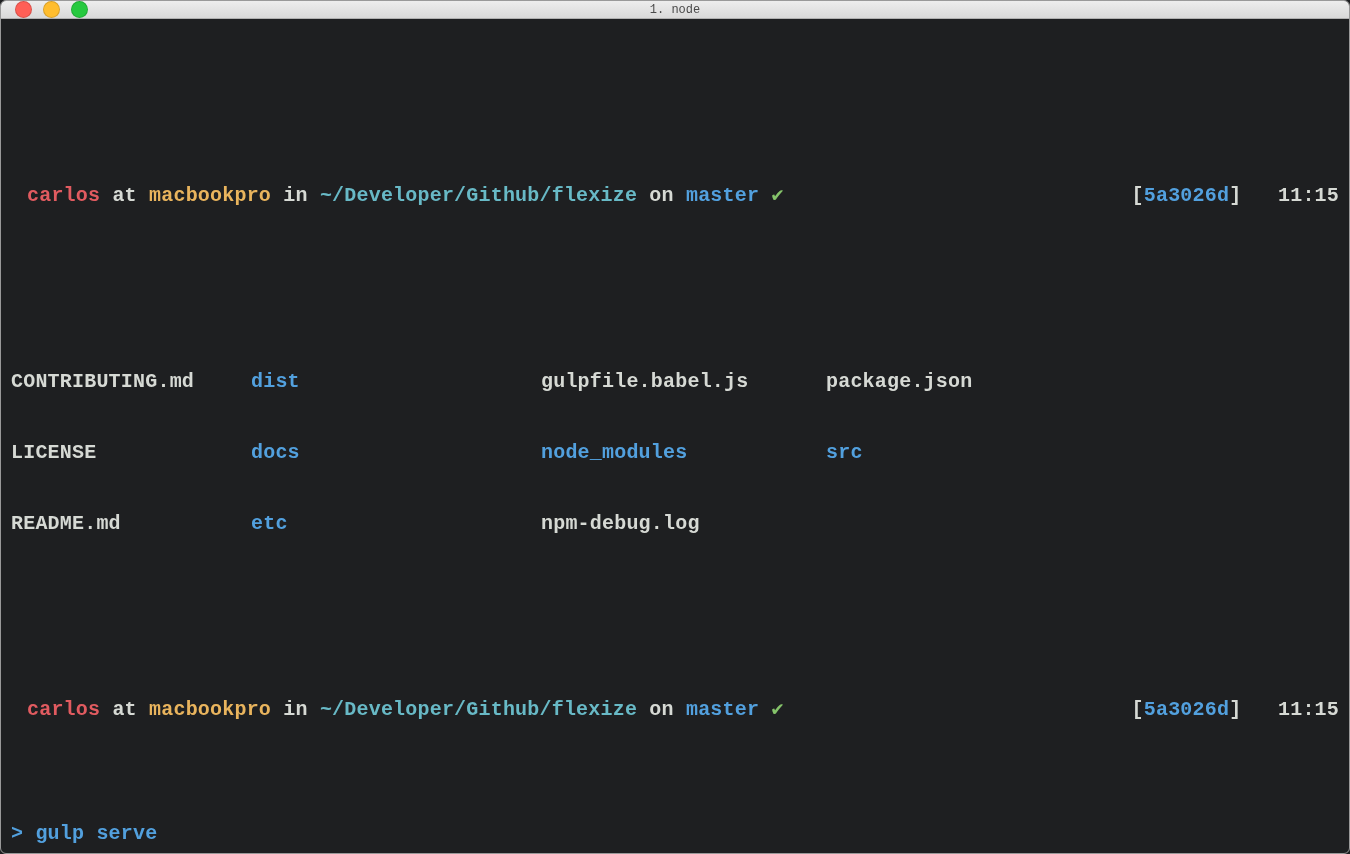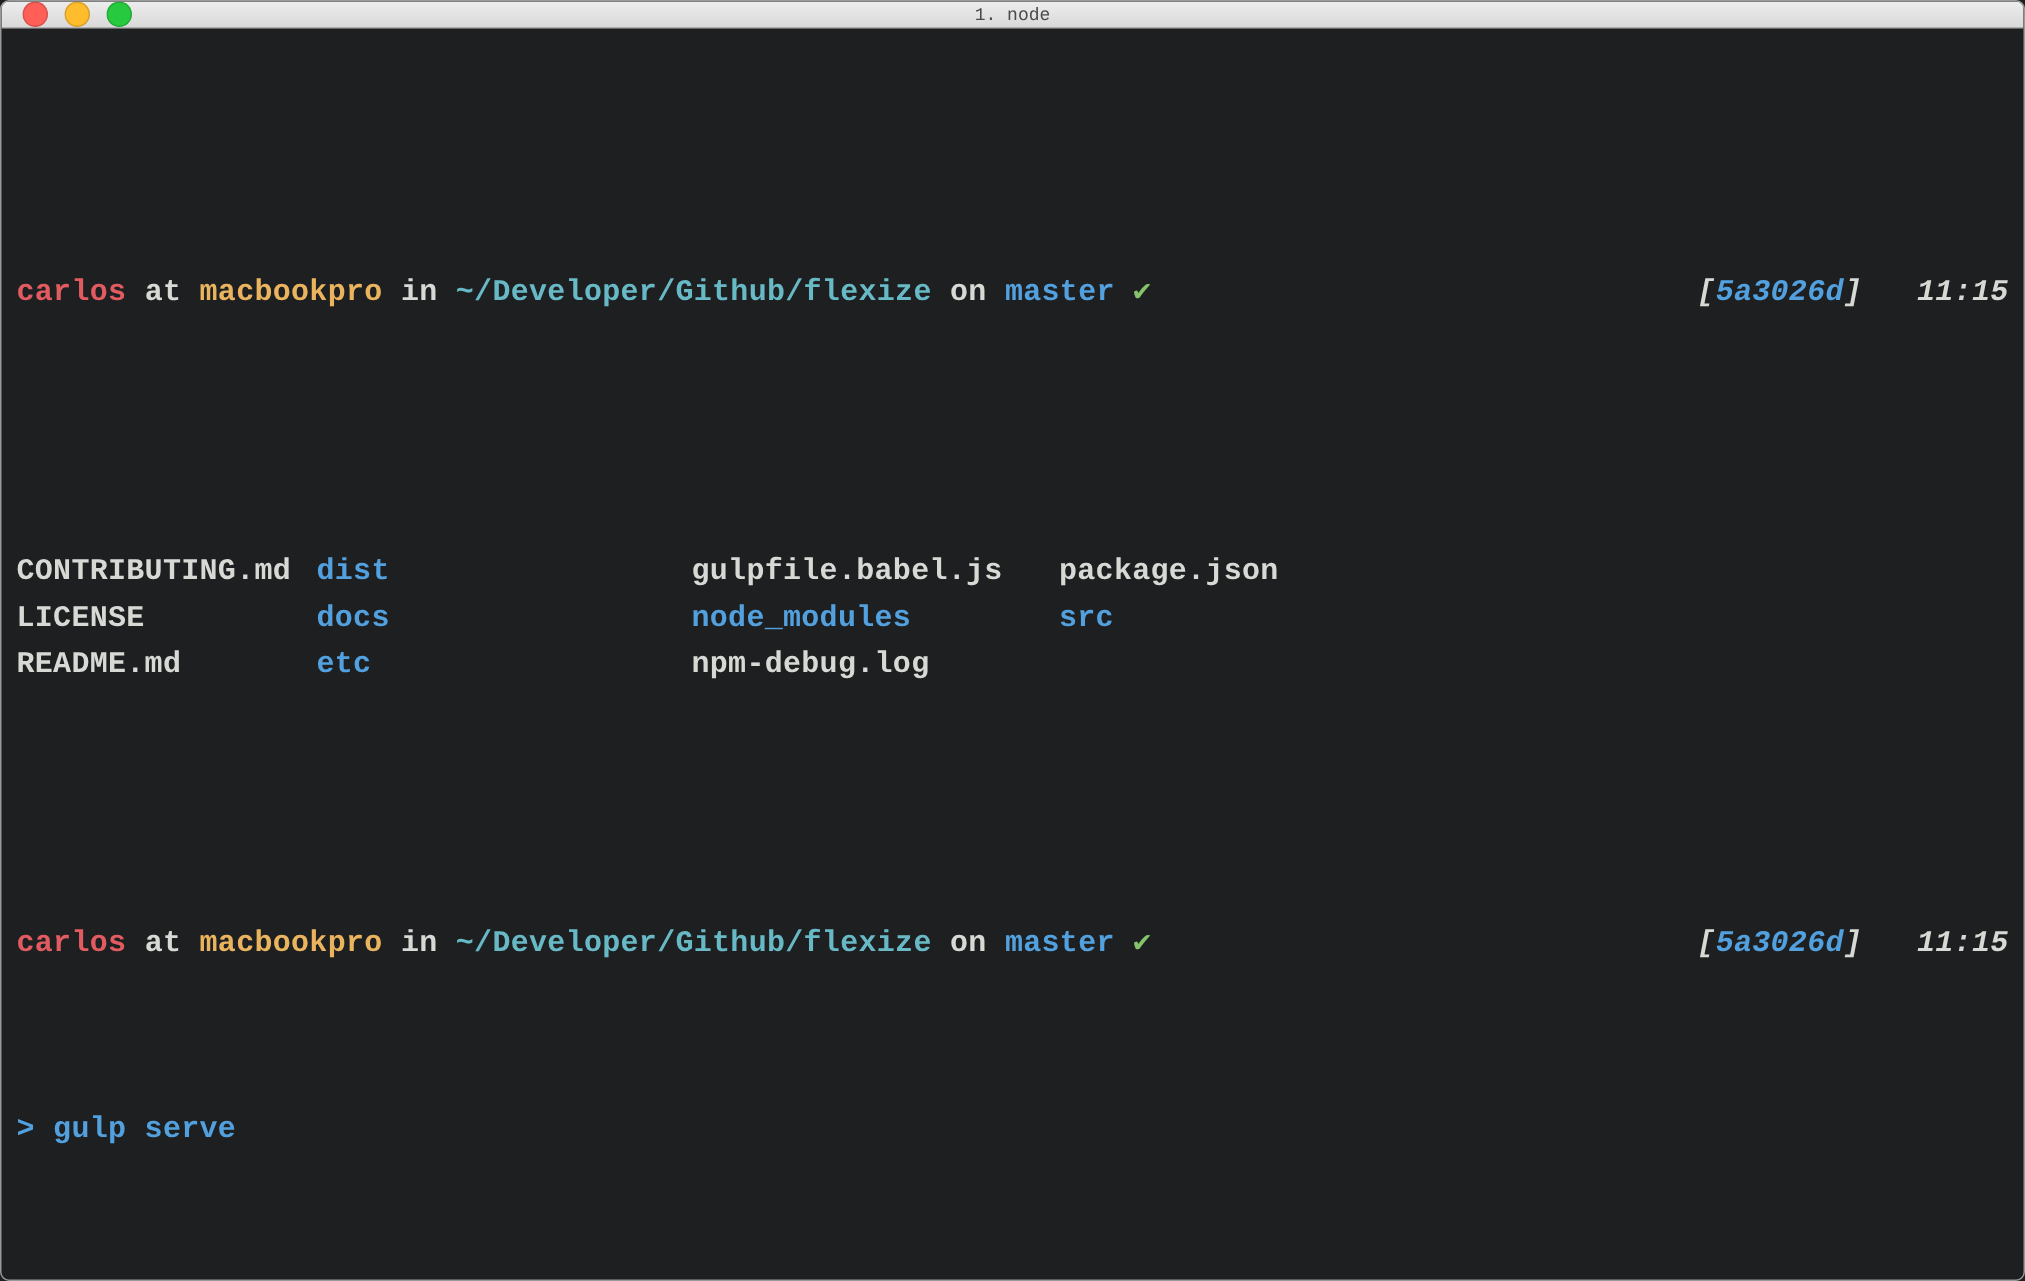--- a/index.html
+++ b/index.html
@@ -53,37 +53,38 @@
   }
   .term {
     flex: 1;
     padding: 6px 10px 0 10px;
     white-space: pre;
     line-height: 1.55;
     letter-spacing: 0.2px;
     font-weight: 600;
   }
   .row { display: block; }
-  .prompt-row { display: flex; }
+  .prompt-row { display: flex; margin-left: 16px; }
   .prompt-left { flex: 1; white-space: pre; }
-  .prompt-right { white-space: pre; font-style: italic; }
+  .prompt-right { white-space: pre; }
 
   
   .c-red    { color: #e15b60; }
   .c-white  { color: #d6d9d4; }
   .c-yellow { color: #e9b45d; }
   .c-cyan   { color: #68b9c6; }
   .c-blue   { color: #52a0de; }
   .c-green  { color: #85c36a; }
   .c-bold   { font-weight: 700; }
 
   .ls-grid {
     display: grid;
     grid-template-columns: 200px 250px 245px auto;
     column-gap: 0;
+    gap: 40px;
   }
   .ls-grid span { white-space: pre; }
 </style>
 </head>
 <body>
 
 <div class="window">
 
   <div class="titlebar">
     <div class="traffic">

